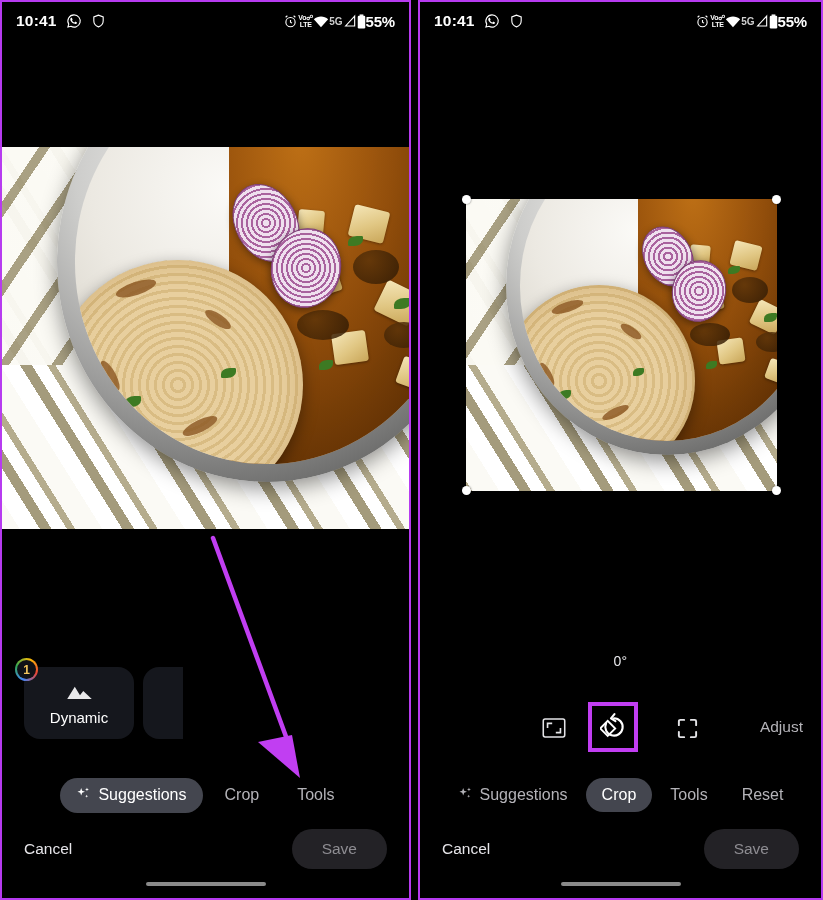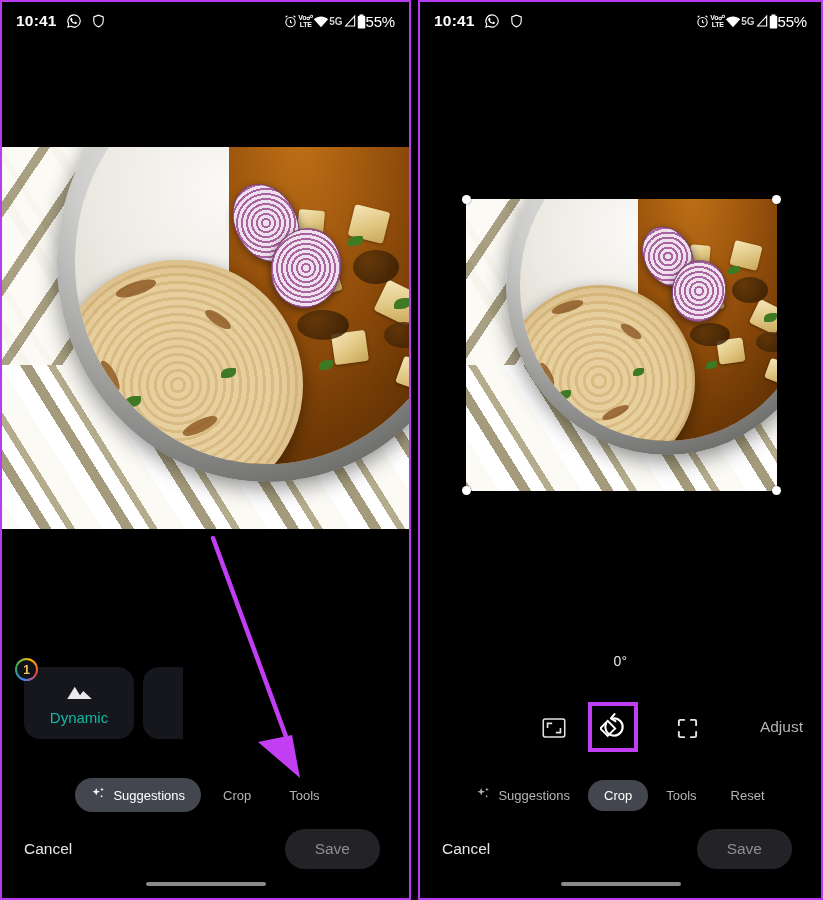--- a/index.html
+++ b/index.html
@@ -32,21 +32,21 @@
   }
   .sb-left { display:flex; align-items:center; gap:9px; }
   .sb-time { font-size: 15.5px; font-weight: 700; letter-spacing: .2px; }
   .sb-right { margin-left:auto; display:flex; align-items:center; }
   .sb-icon { display:inline-flex; align-items:center; }
   .sb-volte {
     font-size: 7px; font-weight: 700; line-height: 7.5px;
     text-align: center; letter-spacing: -0.2px;
   }
   .sb-5g { font-size: 10px; font-weight: 600; color:#cfcfcf; }
-  .sb-batt { font-size: 15px; font-weight: 400; letter-spacing:-0.2px; }
+  .sb-batt { font-size: 15px; font-weight: 700; letter-spacing:-0.2px; }
 
   
   .photo { position: relative; overflow: hidden; background: #dedbd0; }
   
   .cloth {
     position: absolute; inset: -10%;
     background:
       repeating-linear-gradient(58deg,
         #ffffff 0px, #ffffff 17px,
         #a49b7c 17px, #a49b7c 27px,
@@ -152,21 +152,21 @@
   }
   .chip {
     position:relative;
     width:110px; height:72px;
     background:#15171d;
     border-radius:16px;
     display:flex; flex-direction:column;
     align-items:center; justify-content:center; gap:7px;
     color:#e6e6e8;
   }
-  .chip-label { font-size:15px; color:#14b8a6; }
+  .chip-label { font-size:15px; color:#ffffff; }
   .chip-icon { height:22px; display:flex; align-items:center; justify-content:center; }
   .chip-badge {
     position:absolute; left:-9px; top:-9px;
     width:23px; height:23px; border-radius:50%;
     background:#0f1116;
     display:flex; align-items:center; justify-content:center;
     font-size:12px; font-weight:700; color:#f2c55c;
     border:2px solid transparent;
     background-image:
       linear-gradient(#0f1116,#0f1116),
@@ -177,29 +177,29 @@
   .chip-partial { width:40px; border-radius:16px 0 0 16px; }
 
   
   .tabbar {
     position:absolute; left:0; right:0;
     height:46px;
     display:flex; align-items:center; justify-content:center;
     gap:6px;
   }
   .tab {
-    font-size:13px; color:#b4b3b8;
+    font-size:16px; color:#b4b3b8;
     padding:8px 16px; border-radius:20px;
     display:flex; align-items:center; gap:7px;
     white-space:nowrap;
   }
   .tab.active { background:#44464f; color:#fff; }
 
   
-  .actionbar { position:absolute; left:0; right:7px; height:58px; }
+  .actionbar { position:absolute; left:0; right:0; height:58px; }
   .cancel-btn {
     position:absolute; left:22px; top:50%; transform:translateY(-50%);
     font-size:15.5px; color:#e5e4e8;
   }
   .save-btn {
     position:absolute; right:22px; top:50%; transform:translateY(-50%);
     background:#232226; color:#8e8d92;
     font-size:15.5px;
     padding:11px 30px; border-radius:22px;
   }

